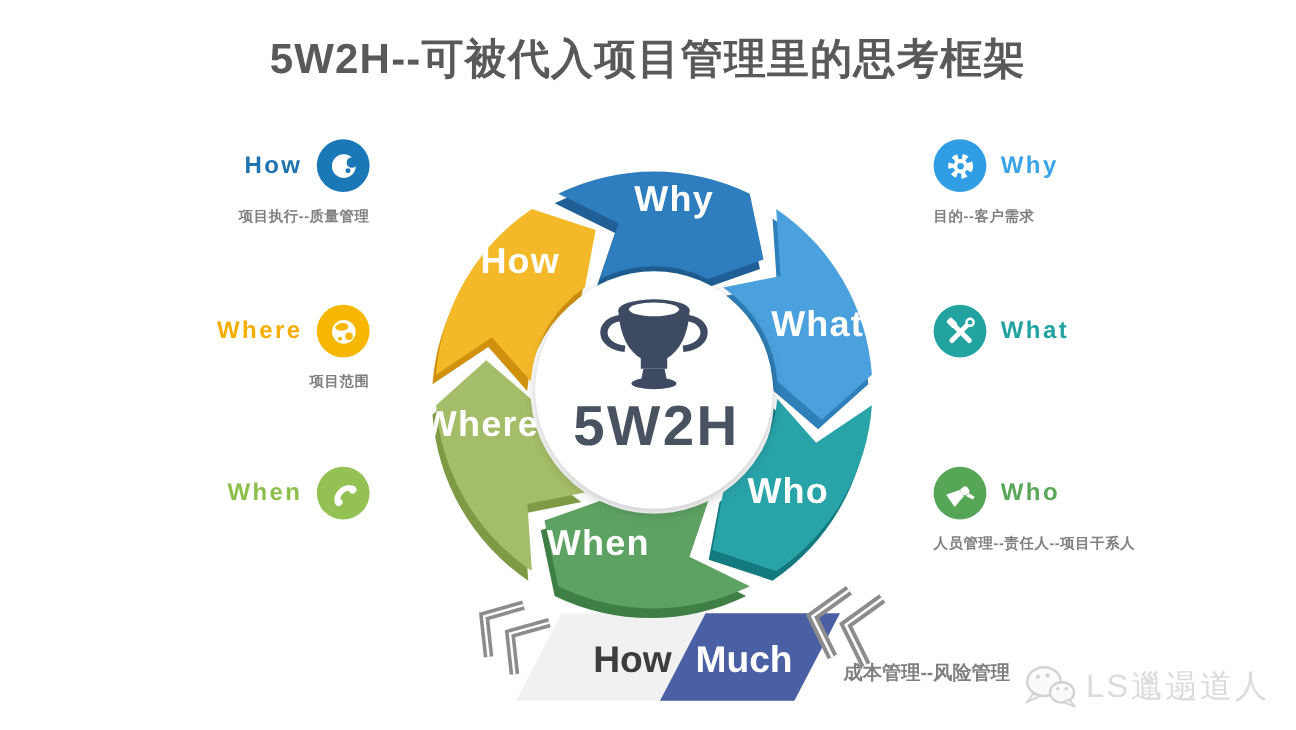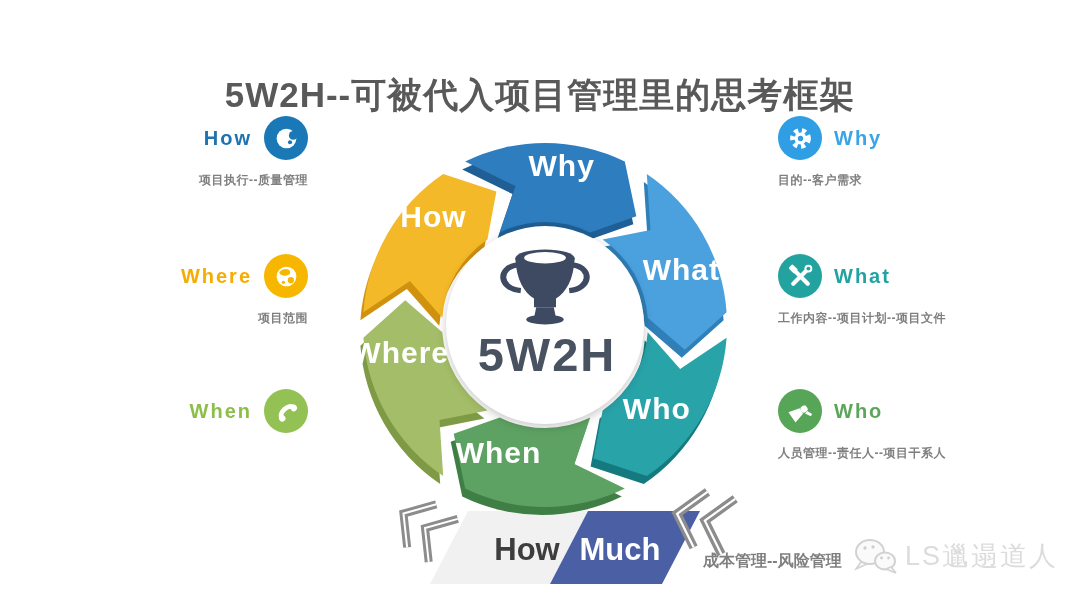--- a/index.html
+++ b/index.html
@@ -2,31 +2,31 @@
 <html><head>
 <meta charset="utf-8">
 <style>
   html,body{margin:0;padding:0;}
   body{
     width:1080px;height:608px;position:relative;overflow:hidden;background:#ffffff;
     font-family:"Liberation Sans","DejaVu Sans",sans-serif;
   }
   .page-title{
     position:absolute;top:26px;left:0;width:100%;text-align:center;
-    font-size:35px;font-weight:bold;color:#595959;letter-spacing:1px;margin-top:46px;
+    font-size:35px;font-weight:bold;color:#595959;letter-spacing:1px;
   }
   .side-item{position:absolute;display:flex;flex-direction:column;}
   .side-item.left{left:0;width:308px;align-items:flex-end;}
   .side-item.right{left:778px;width:302px;align-items:flex-start;}
   .side-row{display:flex;align-items:center;gap:12px;}
   .side-label{font-size:20px;font-weight:bold;letter-spacing:2px;}
   .icon-circle{width:44px;height:44px;border-radius:50%;display:flex;align-items:center;justify-content:center;flex:0 0 auto;}
   .side-desc{margin-top:12px;font-size:12px;font-weight:bold;color:#7f7f7f;letter-spacing:0.5px;white-space:nowrap;}
   .banner-desc{position:absolute;left:703px;top:551px;font-size:16px;font-weight:bold;color:#7f7f7f;white-space:nowrap;text-align:center;}
-  .watermark{position:absolute;left:851px;top:533px;display:flex;align-items:center;gap:4px;}
+  .watermark{position:absolute;left:851px;top:549px;display:flex;align-items:center;gap:4px;}
   .watermark-text{font-size:27px;color:#dcdcdc;letter-spacing:2px;text-shadow:0 1px 1px #ffffff;}
   .ring-label{fill:#ffffff;font-size:30px;font-weight:bold;letter-spacing:1px;}
   .center-label{fill:#495261;font-size:47px;font-weight:bold;letter-spacing:2px;}
   .banner-how{font-size:31px;font-weight:bold;fill:#3d3d3d;}
   .banner-much{font-size:31px;font-weight:bold;fill:#ffffff;}
   .chev{stroke:#8c8c8c;stroke-width:8;fill:none;}
   .chev-core{stroke:#ffffff;stroke-width:2;fill:none;}
 </style>
 </head>
 <body>
@@ -99,21 +99,20 @@
           <line x1="-6.5" y1="-6.5" x2="7" y2="7"></line>
           <line x1="7" y1="-7" x2="-7" y2="7"></line>
         </g>
         <rect x="-11" y="-10" width="8" height="5.5" rx="1.5" fill="#ffffff" transform="rotate(45 -7 -7.2)"></rect>
         <circle cx="7.6" cy="-7.6" r="3.8" fill="#ffffff"></circle>
         <circle cx="7.6" cy="-7.6" r="1.9" fill="#23a39f"></circle>
       </svg>
     </span>
     <span class="side-label" style="color: rgb(35, 162, 162);">What</span>
   </div>
-  <div class="side-desc">工作内容--项目计划--项目文件</div>
 </div>
 
 <div class="side-item right" style="top:389px">
   <div class="side-row">
     <span class="icon-circle" style="background: rgb(87, 166, 87);">
       <svg width="27" height="27" viewBox="-13 -13 26 26">
         <g transform="rotate(-35)" fill="#ffffff">
           <path d="M -10 -6 L -10 6 L 1 3 L 1 -3 Z"></path>
           <rect x="1" y="-3.2" width="6.4" height="6.4" rx="2.2"></rect>
           <path d="M 2.5 4 L 5.5 9.5 L 7.8 8.4 L 5.6 3.2 Z"></path>

